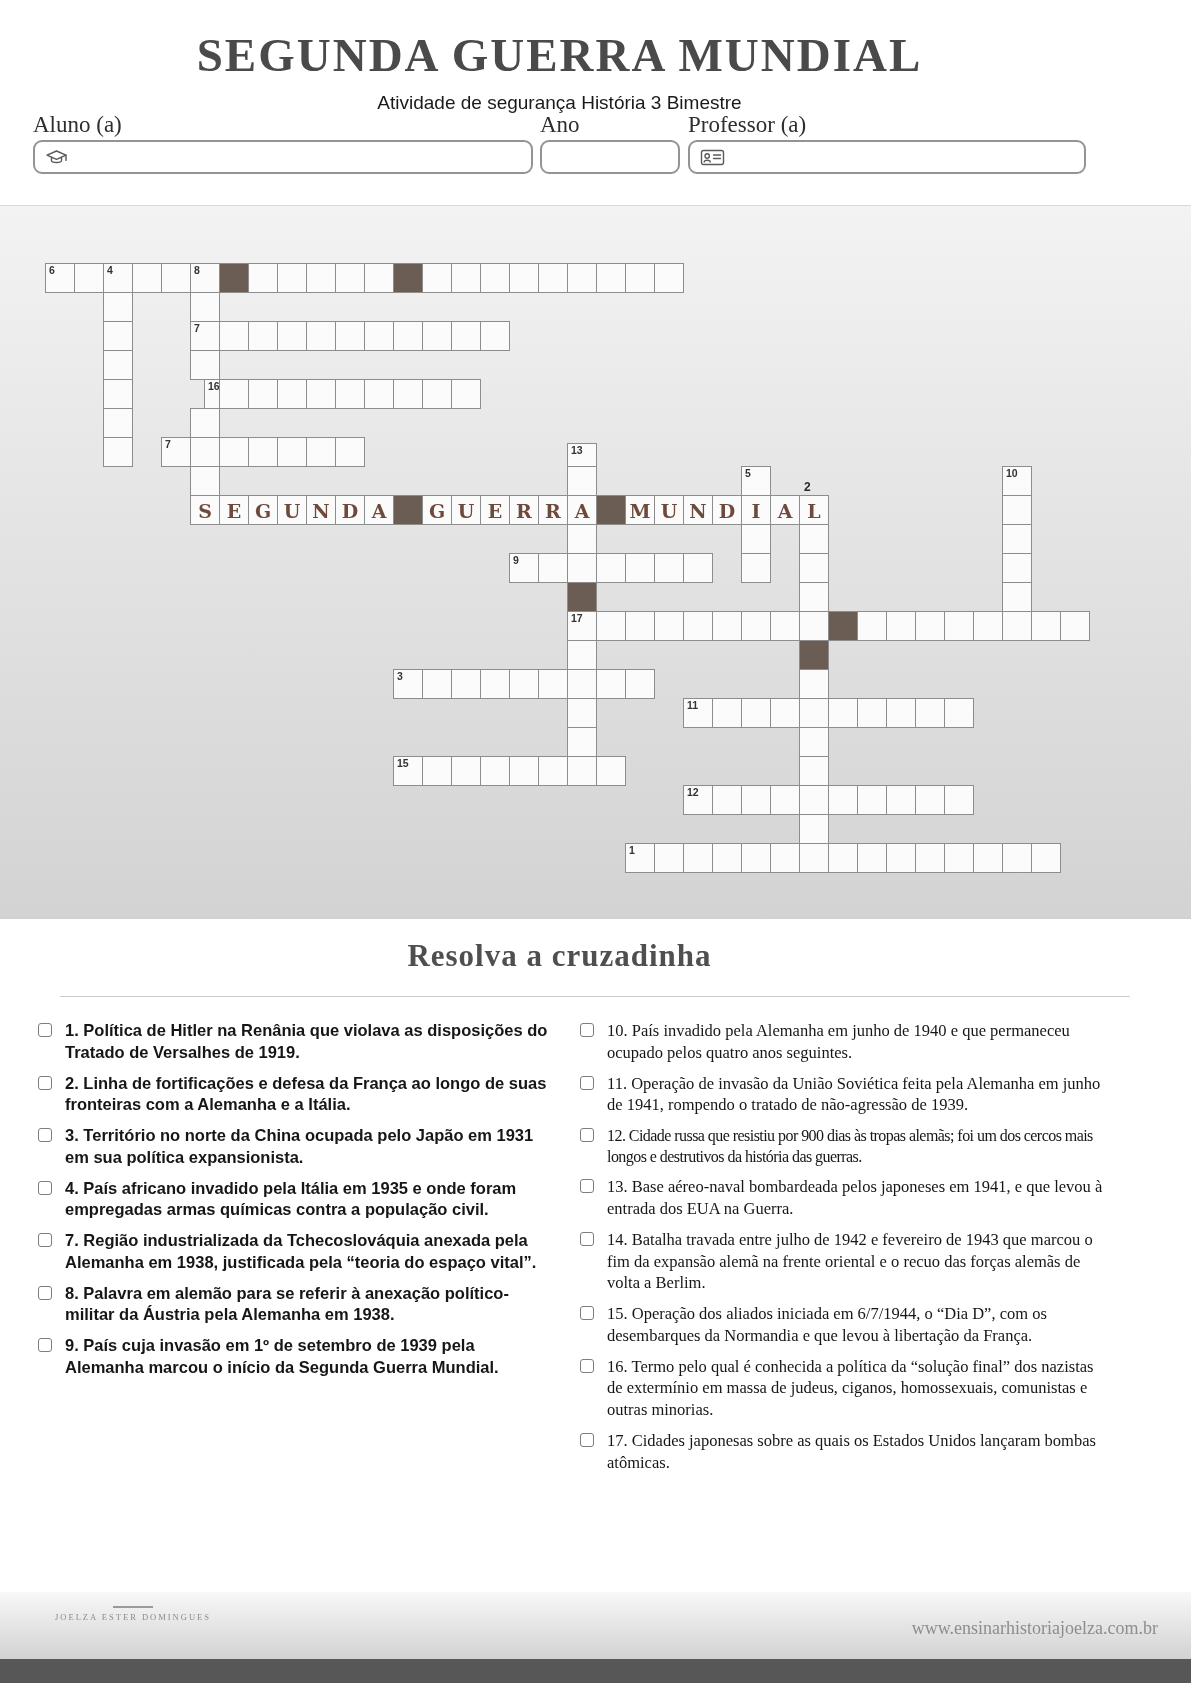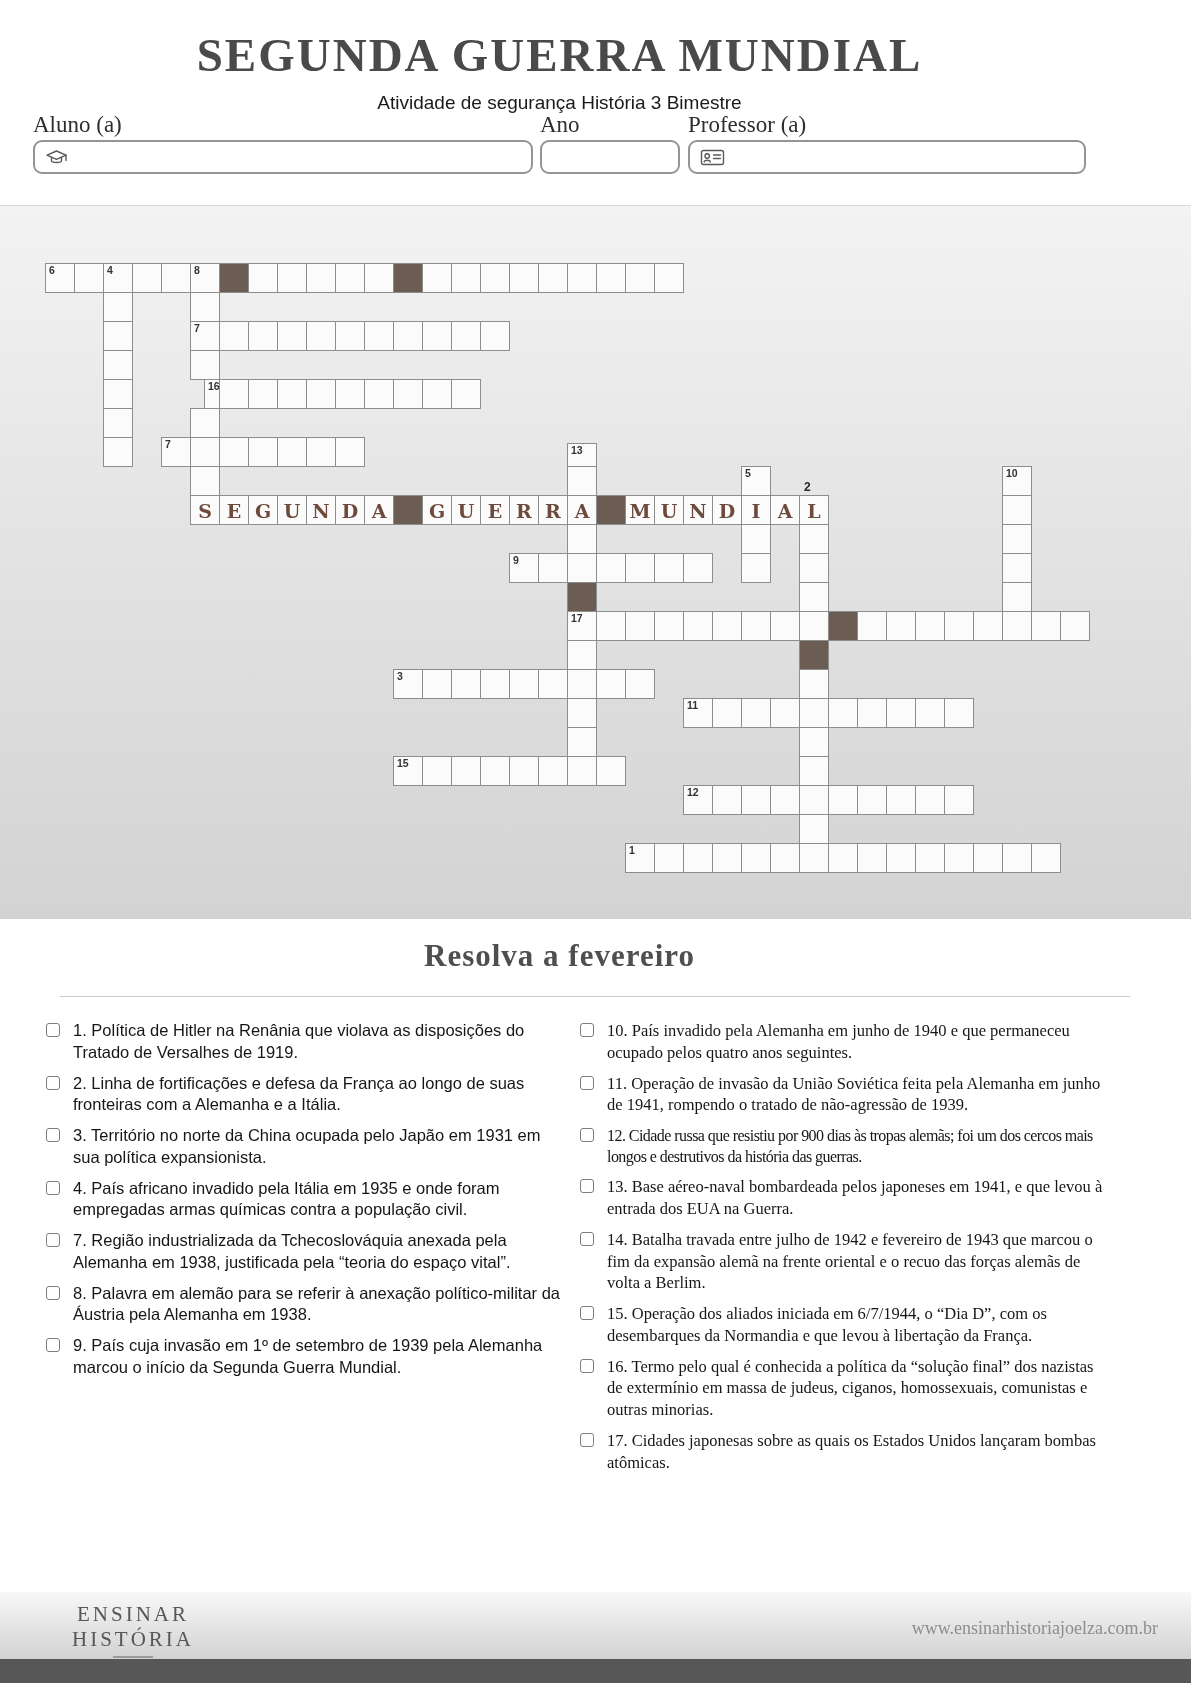--- a/index.html
+++ b/index.html
@@ -34,21 +34,21 @@
   .cw-num{position:absolute;top:1px;left:3px;font-size:10.5px;font-weight:700;
           color:#333;line-height:1;}
   .cw-num.above{top:-15px;left:4px;font-size:12px;color:#2a2a2a;}
 
   
   .clues-heading{position:absolute;left:33px;top:938px;width:1053px;margin:0;text-align:center;
                  font-family:"Liberation Serif",serif;font-weight:700;font-size:31px;
                  letter-spacing:1px;color:#4f4f4f;}
   .heading-rule{position:absolute;left:60px;top:996px;width:1070px;height:1px;background:#cccccc;}
   .clue-col{position:absolute;top:1020px;}
-  .clue-col.left{left:46px;width:516px;}
+  .clue-col.left{left:38px;width:516px;font-weight:bold;}
   .clue-col.right{left:580px;width:528px;font-family:Liberation Serif, serif;}
   .clue{display:flex;align-items:flex-start;margin-bottom:9px;}
   .checkbox{width:14px;height:14px;flex:0 0 14px;border:1.6px solid #7d7d7d;border-radius:3px;
             background:#fff;margin:3px 13px 0 0;box-sizing:border-box;}
   .clue-text{font-size:16.5px;line-height:1.32;color:#161616;}
   .clue.condensed .clue-text{letter-spacing:-0.55px;font-size:16px;}
 
   
   .footer-band{position:absolute;left:0;top:1592px;width:1191px;height:67px;
                background:linear-gradient(180deg,#f8f8f8,#d2d2d2);}
@@ -344,21 +344,21 @@
         <div class="cw-cell" style="left: 857px; top: 637px;"></div>
         <div class="cw-cell" style="left: 886px; top: 637px;"></div>
         <div class="cw-cell" style="left: 915px; top: 637px;"></div>
         <div class="cw-cell" style="left: 944px; top: 637px;"></div>
         <div class="cw-cell" style="left: 973px; top: 637px;"></div>
         <div class="cw-cell" style="left: 1002px; top: 637px;"></div>
         <div class="cw-cell" style="left: 1031px; top: 637px;"></div>
       </div>
   </div>
 
-  <h2 class="clues-heading">Resolva a fevereiro</h2>
+  <h2 class="clues-heading">Resolva a cruzadinha</h2>
   <div class="heading-rule"></div>
   <div class="clue-col left">
       <div class="clue">
         <span class="checkbox"></span>
         <div class="clue-text">1. Política de Hitler na Renânia que violava as disposições do Tratado de Versalhes de 1919.</div>
       </div>
       <div class="clue">
         <span class="checkbox"></span>
         <div class="clue-text">2. Linha de fortificações e defesa da França ao longo de suas fronteiras com a Alemanha e a Itália.</div>
       </div>
@@ -413,21 +413,20 @@
         <div class="clue-text">16. Termo pelo qual é conhecida a política da “solução final” dos nazistas de extermínio em massa de judeus, ciganos, homossexuais, comunistas e outras minorias.</div>
       </div>
       <div class="clue">
         <span class="checkbox"></span>
         <div class="clue-text">17. Cidades japonesas sobre as quais os Estados Unidos lançaram bombas atômicas.</div>
       </div>
     </div>
 
   <div class="footer-band">
     <div class="brand">
-      <div class="brand-name">ENSINAR HISTÓRIA</div>
       <div class="brand-rule"></div>
       <div class="brand-sub">JOELZA ESTER DOMINGUES</div>
     </div>
     <div class="site-url">www.ensinarhistoriajoelza.com.br</div>
   </div>
   <div class="bottom-bar"></div>
 
 </div>
 
 </body></html>

